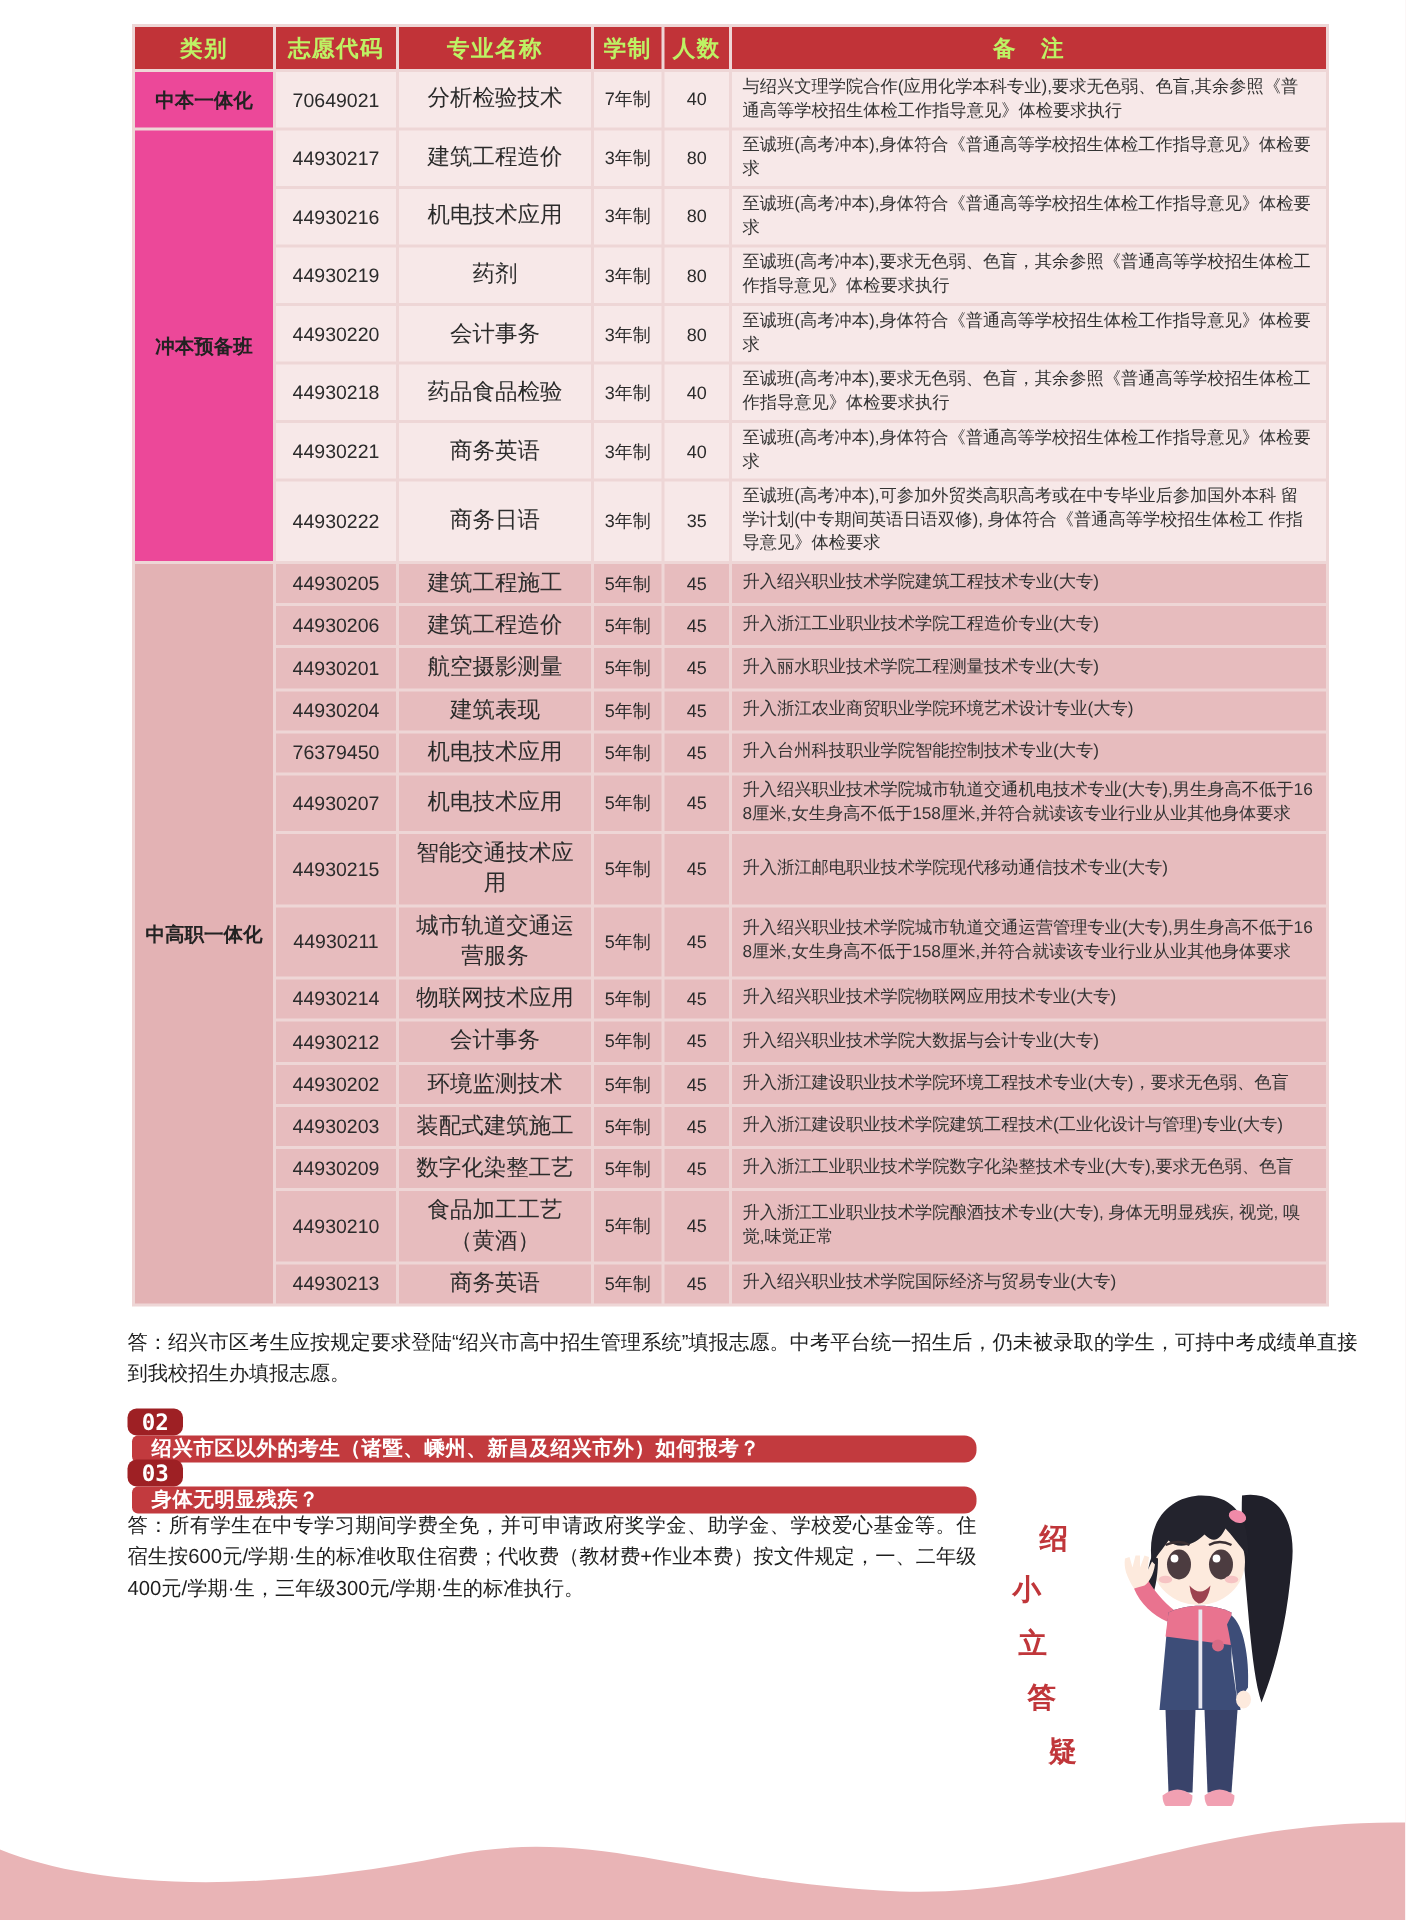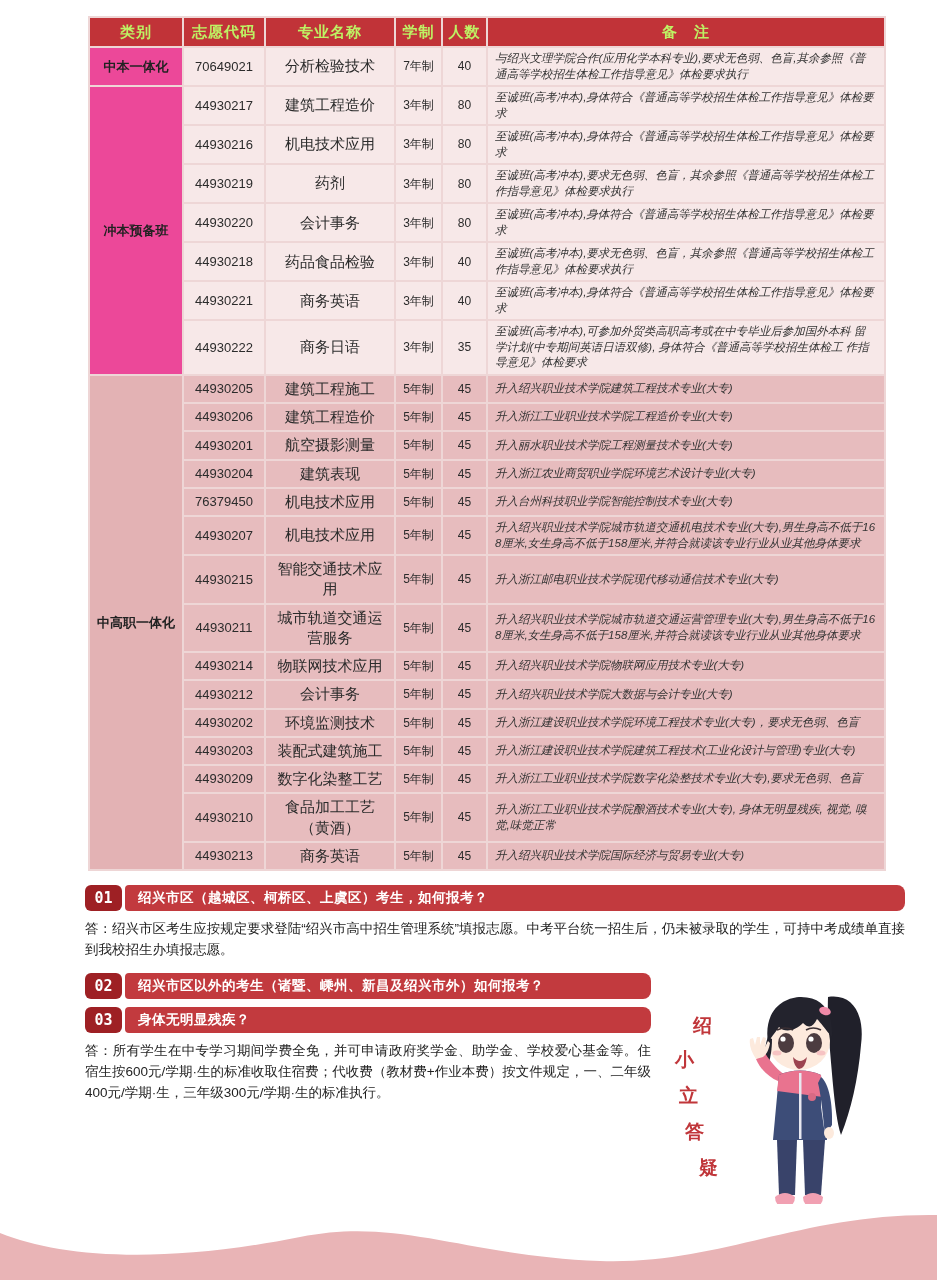--- a/index.html
+++ b/index.html
@@ -29,21 +29,21 @@
     font-size:12px; color:#2b2b2b; text-align:center; vertical-align:middle;
     padding:3px 5px; height:22px; line-height:1.35; word-break:break-all;
   }
   table.plan tr.light td { background:#f7e8e8; }
   table.plan tr.dark  td { background:#e7bcbe; }
   table.plan td.cat { font-weight:bold; font-size:13px; color:#222; }
   table.plan td.cat.light { background:#ec4899; }
   table.plan td.cat.dark  { background:#e3b2b4; }
   table.plan td.c-code { font-size:13px; }
   table.plan td.c-major { font-size:15px; }
-  table.plan td.c-note { text-align:left; font-size:11.5px; color:#333; padding:3px 7px;font-style:italic; }
+  table.plan td.c-note { text-align:left; font-size:11.5px; color:#333; padding:3px 7px; }
   
   .footnote {
     margin:10px 0 0 88px; width:810px;
     font-size:12.4px; line-height:1.65; color:#303030;
     text-align:justify; text-indent:2.2em; word-break:break-all;
   }
   
   .qa-wrap { margin:14px 0 0 85px; width:820px; position:relative; }
   .qa-head { display:flex; align-items:stretch; height:26px; margin-bottom:8px; }
   .qa-num {
@@ -57,21 +57,21 @@
     font-size:13.5px; font-weight:bold; display:flex; align-items:center;
     padding-left:13px; border-radius:4px 8px 8px 4px; letter-spacing:0.5px;
   }
   .qa-ans {
     font-size:13.5px; color:#1e1e1e; line-height:1.55; text-align:justify;
     word-break:break-all; margin-bottom:12px;
   }
   .qa-full { width:820px; }
   .qa-cols { display:flex; }
   .qa-left { width:566px; flex:0 0 auto; }
-  .qa-left .qa-head { width:566px; }
+  .qa-left .qa-head { width:566px;flex-direction:column; }
   
   .mascot-area { position:absolute; left:655px; top:985px; width:260px; height:235px; }
   .mchar {
     position:absolute; color:#c0363a; font-weight:bold; font-size:19px;
   }
   .m0 { left:38px; top:28px; }
   .m1 { left:20px; top:62px; }
   .m2 { left:24px; top:98px; }
   .m3 { left:30px; top:134px; }
   .m4 { left:44px; top:170px; }
@@ -269,24 +269,20 @@
           <td class="c-count">45</td>
           <td class="c-note">升入绍兴职业技术学院国际经济与贸易专业(大专)</td>
         </tr>
       </tbody>
   </table>
 
 
   <div class="qa-wrap">
 
     <div class="qa-full">
-      <div class="qa-head">
-        <span class="qa-num">01</span>
-        <span class="qa-bar">绍兴市区（越城区、柯桥区、上虞区）考生，如何报考？</span>
-      </div>
       <p class="qa-ans">答：绍兴市区考生应按规定要求登陆“绍兴市高中招生管理系统”填报志愿。中考平台统一招生后，仍未被录取的学生，可持中考成绩单直接到我校招生办填报志愿。</p>
     </div>
 
     <div class="qa-cols">
       <div class="qa-left">
 
         <div>
           <div class="qa-head">
             <span class="qa-num">02</span>
             <span class="qa-bar">绍兴市区以外的考生（诸暨、嵊州、新昌及绍兴市外）如何报考？</span>

